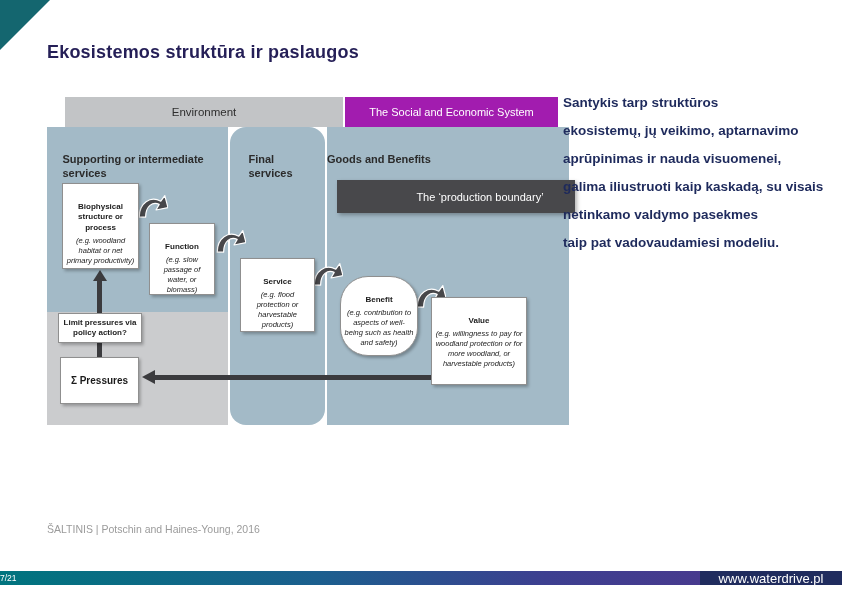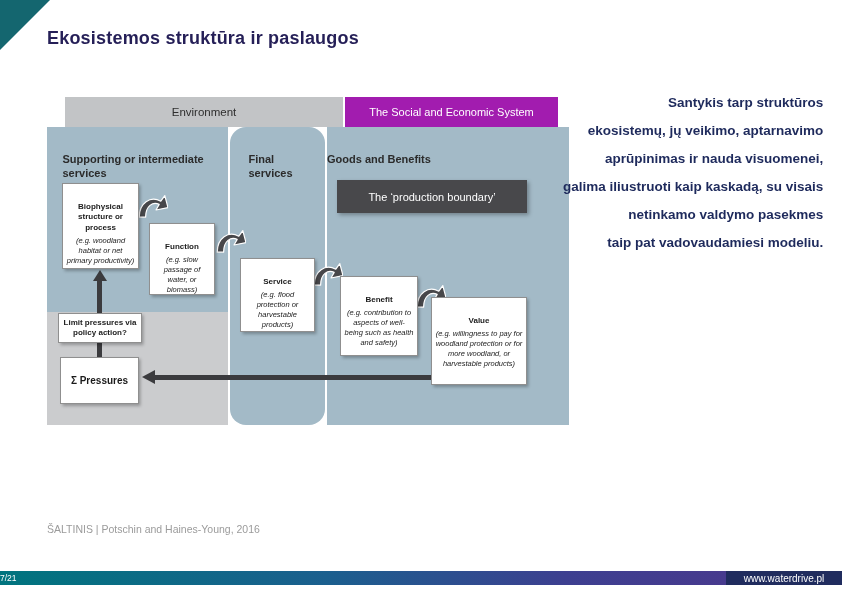--- a/index.html
+++ b/index.html
@@ -5,53 +5,54 @@
   html,body { margin:0; padding:0; }
   body {
     width:842px; height:595px; position:relative; background:#ffffff;
     font-family:"Liberation Sans", sans-serif; overflow:hidden;
   }
   .corner-triangle {
     position:absolute; top:0; left:0; width:0; height:0;
     border-top:50px solid #14666f; border-right:50px solid transparent;
   }
   .slide-title {
-    position:absolute; left:47px; top:28px;
+    position:absolute; left:47px; top:42px;
     font-size:18px; font-weight:bold; color:#251f57; letter-spacing:.2px;
   }
   
   .diagram { position:absolute; left:47px; top:97px; width:493px; height:328px; }
   .hdr { position:absolute; top:0; height:30px; display:flex; align-items:center; justify-content:center;margin-left:18px; }
   .hdr-env { left:0; width:278px; background:#c2c4c6; color:#2e2e2e; font-size:11.5px; }
   .hdr-soc { left:280px; width:213px; background:#a21caf; color:#ffffff; font-size:11px; }
   .col { position:absolute; top:30px; background:#a3bac7; }
   .col-supporting { left:0; width:181px; height:185px; }
   .col-gray { position:absolute; left:0; top:215px; width:181px; height:113px; background:#cbccce; }
   .col-final { left:183px; width:95px; height:298px;border-radius:16px; }
   .col-goods { left:280px; width:242px; height:298px; }
   .col-title { font-weight:bold; font-size:11px; color:#2b2b2b; text-align:left; padding-top:26px; margin:0 auto; line-height:1.25; }
   .col-supporting .col-title { width:150px; }
   .col-final .col-title { width:58px; }
   .pboundary {
     position:absolute; left:290px; top:83px; width:190px; height:33px;
     background:#48484b; color:#ffffff; font-size:11px;
     display:flex; align-items:center; justify-content:center;
     box-shadow:2px 2px 4px rgba(0,0,0,.3);
+    padding-left:48px;
   }
   .wbox {
     position:absolute; background:#ffffff; border:1px solid #8f8f8f;
     box-shadow:1.5px 2px 3px rgba(0,0,0,.28);
     text-align:center; padding:18px 3px; box-sizing:border-box; color:#1b1b1b;
   }
   .wbox .bt { font-weight:bold; font-size:8px; line-height:1.3; }
   .wbox .be { font-style:italic; font-size:7.5px; line-height:1.3; margin-top:3px; }
   #box-biophysical { left:15px;  top:86px;  width:77px; height:86px; }
   #box-function    { left:102px; top:126px; width:66px; height:72px; }
   #box-service     { left:193px; top:161px; width:75px; height:74px; }
-  #box-benefit     { left:293px; top:179px; width:78px; height:80px; }
+  #box-benefit     { left:293px; top:179px; width:78px; height:80px;border-radius:28px; }
   #box-value       { left:384px; top:200px; width:96px; height:88px; }
   #box-limit {
     left:11px; top:216px; width:84px; height:30px;
     display:flex; align-items:center; justify-content:center;
     font-weight:bold; font-size:8px; line-height:1.3; padding:0;
   }
   #box-pressures {
     left:13px; top:260px; width:79px; height:47px;
     display:flex; align-items:center; justify-content:center;
     font-weight:bold; font-size:10px;
@@ -71,30 +72,30 @@
   }
   .pressure-arrow { position:absolute; left:46px; top:173px; width:14px; height:87px; }
   .pressure-arrow .line { position:absolute; left:4px; top:10px; bottom:0; width:5px; background:#3b3b3e; }
   .pressure-arrow .head {
     position:absolute; left:0; top:0; width:0; height:0;
     border-left:7px solid transparent; border-right:7px solid transparent;
     border-bottom:11px solid #3b3b3e;
   }
   
   .description { position:absolute; left:563px; top:89px; color:#1e2a5c; font-size:13.5px; font-weight:bold; }
-  .description .line { height:28px; line-height:28px; white-space:nowrap;text-align:right; }
+  .description .line { height:28px; line-height:28px; white-space:nowrap; }
   
   .source { position:absolute; left:47px; top:523px; font-size:10.5px; color:#9b9b9b; }
   .footer { position:absolute; left:0; right:0; bottom:10px; height:14px; display:flex; }
   .footer-grad {
     flex:1; background:linear-gradient(90deg,#00747e 0%,#1b5f8e 45%,#3d3f90 78%,#473a8e 100%);
     color:#ffffff; font-size:8.5px; display:flex; align-items:center; 
   }
   .footer-right {
-    width:116px; background:#202c5e; color:#ffffff; font-size:10px;
+    width:142px; background:#202c5e; color:#ffffff; font-size:13px;
     display:flex; align-items:center; justify-content:center;
   }
 </style>
 </head>
 <body>
 
 <div>
 
   <div class="corner-triangle"></div>
 

